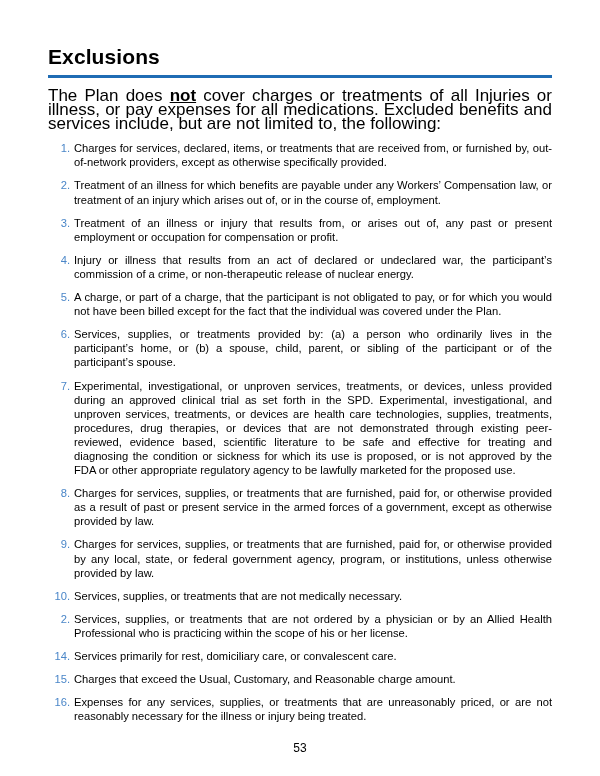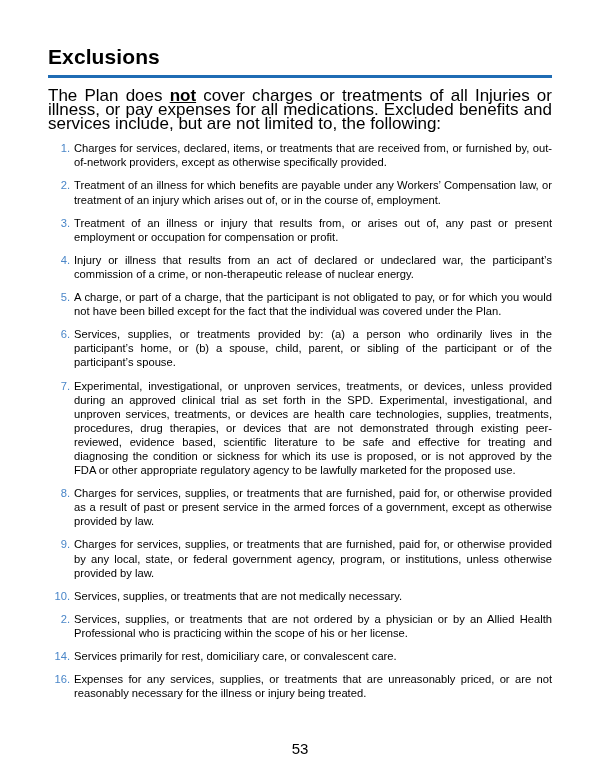--- a/index.html
+++ b/index.html
@@ -85,21 +85,21 @@
   }
   li.exclusion-item.no-justify {
     text-align: left;
   }
   .footer {
     position: absolute;
     left: 0;
     top: 742px;
     width: 600px;
     text-align: center;
-    font-size: 15px;
+    font-size: 12px;
     line-height: 13px;
     color: #000000;
   }
 </style>
 </head>
 <body>
 
 <div class="page">
   <div class="content">
 
@@ -150,20 +150,24 @@
         <span class="body">Services, supplies, or treatments that are not medically necessary.</span>
       </li>
       <li class="exclusion-item">
         <span class="num">2.</span>
         <span class="body">Services, supplies, or treatments that are not ordered by a physician or by an Allied Health Professional who is practicing within the scope of his or her license.</span>
       </li>
       <li class="exclusion-item no-justify">
         <span class="num">14.</span>
         <span class="body">Services primarily for rest, domiciliary care, or convalescent care.</span>
       </li>
+      <li class="exclusion-item no-justify">
+        <span class="num">15.</span>
+        <span class="body">Charges that exceed the Usual, Customary, and Reasonable charge amount.</span>
+      </li>
       <li class="exclusion-item">
         <span class="num">16.</span>
         <span class="body">Expenses for any services, supplies, or treatments that are unreasonably priced, or are not reasonably necessary for the illness or injury being treated.</span>
       </li>
 
     </ol>
 
   </div>
 
   <div class="footer">53</div>

